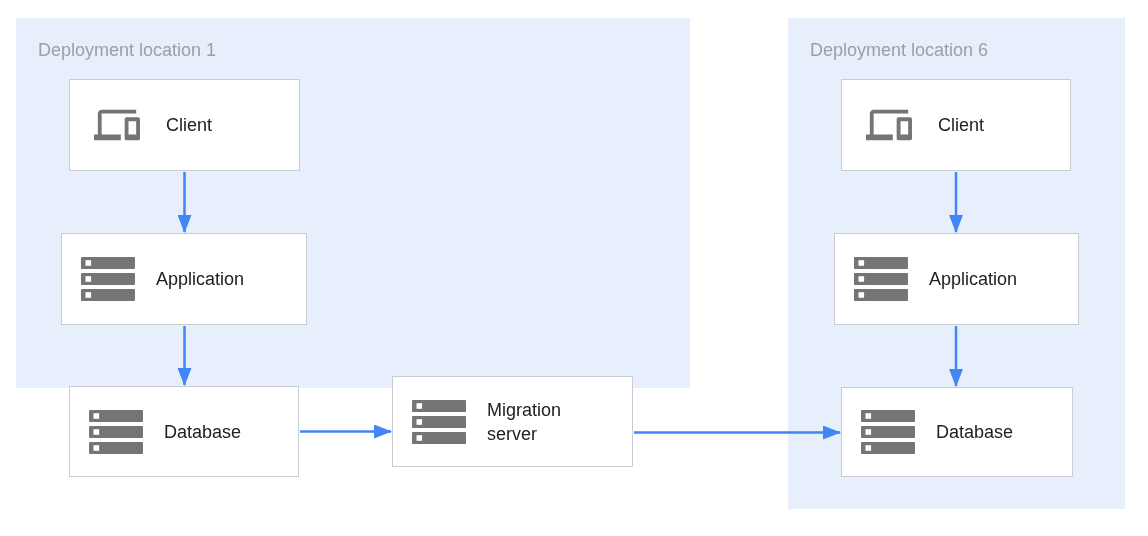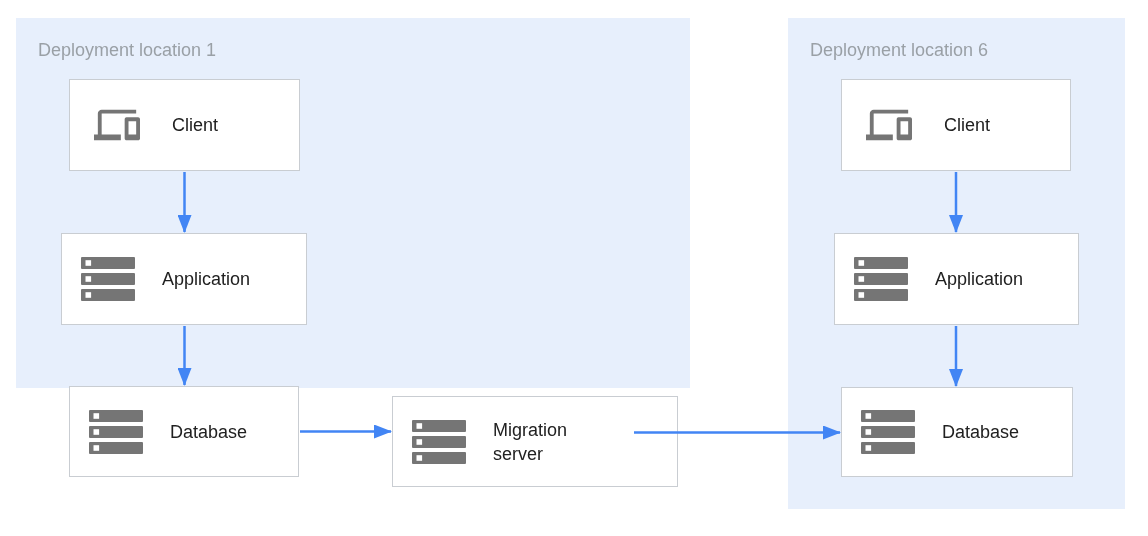--- a/index.html
+++ b/index.html
@@ -40,36 +40,36 @@
     white-space:nowrap;
   }
   .node{
     position:absolute;
     box-sizing:border-box;
     background:var(--node-fill);
     border:1px solid var(--node-border);
     display:flex;
     align-items:center;
     padding-left:19px;
-    gap:27px;
+    gap:21px;
   }
   .node-label{
     font-size:18px;
     line-height:24px;
     color:var(--node-label-text);
   }
   #node-migration .node-label{max-width:100px;}
   .icon{display:flex;align-items:center;justify-content:center;}
   .icon svg{display:block;}
   .icon-fill{fill:var(--icon-gray);}
   .icon-square{fill:#ffffff;}
   #node-client1{left:69px;top:79px;width:231px;height:92px;}
   #node-application1{left:61px;top:233px;width:246px;height:92px;}
   #node-database1{left:69px;top:386px;width:230px;height:91px;}
-  #node-migration{left:392px;top:396px;width:286px;height:91px;}
+  #node-migration{left:392px;top:376px;width:241px;height:91px;}
   #node-client2{left:841px;top:79px;width:230px;height:92px;}
   #node-application2{left:834px;top:233px;width:245px;height:92px;}
   #node-database2{left:841px;top:387px;width:232px;height:90px;}
   .arrows{
     position:absolute;
     left:0;top:0;
     width:1148px;height:536px;
     pointer-events:none;
   }
   .arrow-line{

